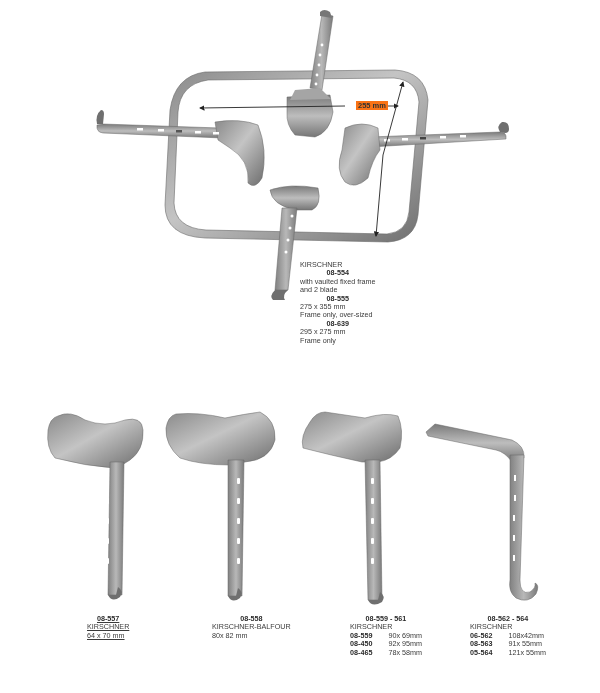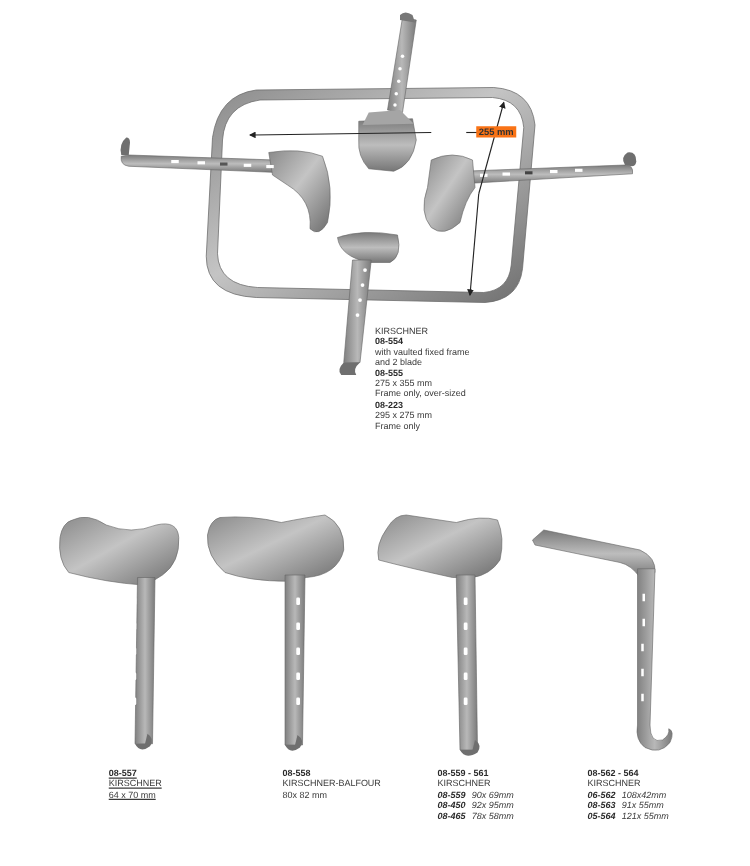--- a/index.html
+++ b/index.html
@@ -1,23 +1,23 @@
 <!DOCTYPE html>
 <html><head>
   <meta charset="utf-8">
   <style>
     html, body { margin: 0; padding: 0; background: #ffffff; }
     body { width: 600px; height: 693px; position: relative; overflow: hidden;
            font-family: "Liberation Sans", sans-serif; color: #333; }
     .art { position: absolute; left: 0; top: 0; }
     .label { position: absolute; font-size: 7.2px; line-height: 8.4px; color: #3a3a3a; }
-    .label .code { font-weight: bold; color: #2a2a2a; }
-    .label .row { display: flex; gap: 5px; font-style: italic; }
+    .label .code { font-weight: bold; color: #2a2a2a; text-align: center; }
+    .label .row { display: flex; gap: 16px; }
     .dim-text { position: absolute; font-size: 7.5px; font-weight: bold; color: #333;
-                background: #f97316; padding: 0 2px; margin-left: 25px; }
+                background: #f97316; padding: 0 2px; }
   </style>
 </head>
 <body>
 
 <svg class="art" width="600" height="693" viewBox="0 0 600 693">
   <defs>
     <linearGradient id="steel" x1="0" y1="0" x2="1" y2="1">
       <stop offset="0" stop-color="#8a8a8a"></stop>
       <stop offset="0.45" stop-color="#c4c4c4"></stop>
       <stop offset="1" stop-color="#6d6d6d"></stop>
@@ -139,32 +139,32 @@
 <div class="dim-text" style="left:356px; top:101px;">255 mm</div>
 
 <div class="label" style="left:300px; top:261px;">
   <div>KIRSCHNER</div>
   <div class="code">08-554</div>
   <div>with vaulted fixed frame</div>
   <div>and 2 blade</div>
   <div class="code">08-555</div>
   <div>275 x 355 mm</div>
   <div>Frame only, over-sized</div>
-  <div class="code">08-223</div>
+  <div class="code">08-639</div>
   <div>295 x 275 mm</div>
   <div>Frame only</div>
 </div>
 
 <div class="label" style="left:87px; top:615px;text-decoration:underline;">
   <div class="code">08-557</div>
   <div>KIRSCHNER</div>
   <div>64 x 70 mm</div>
 </div>
 
-<div class="label" style="left:212px; top:615px;margin-left:14px;">
+<div class="label" style="left:212px; top:615px;">
   <div class="code">08-558</div>
   <div>KIRSCHNER-BALFOUR</div>
   <div>80x 82 mm</div>
 </div>
 
 <div class="label" style="left:350px; top:615px;">
   <div class="code">08-559 - 561</div>
   <div>KIRSCHNER</div>
   <div class="row">
     <span class="code">08-559</span>

